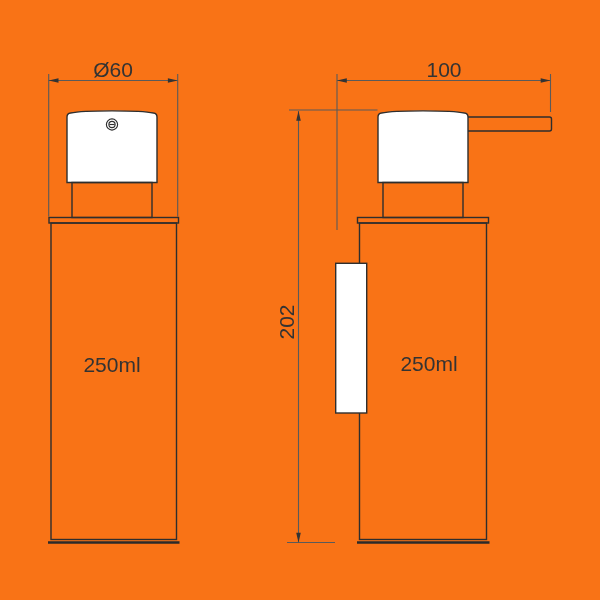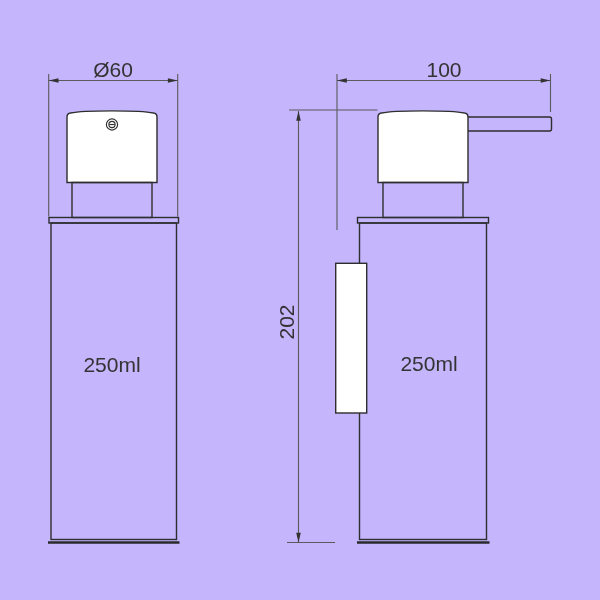--- a/index.html
+++ b/index.html
@@ -4,21 +4,21 @@
 <style>
   html, body {
     margin: 0;
     padding: 0;
     background: #ffffff;
   }
   .canvas {
     position: relative;
     width: 600px;
     height: 600px;
-    background: #c4b5fd;
+    background: #f97316;
     overflow: hidden;
   }
   svg { display: block; }
   .geo {
     fill: none;
     stroke: #2e2e2e;
     stroke-width: 1.4;
   }
   .geo-fill {
     fill: #ffffff;

